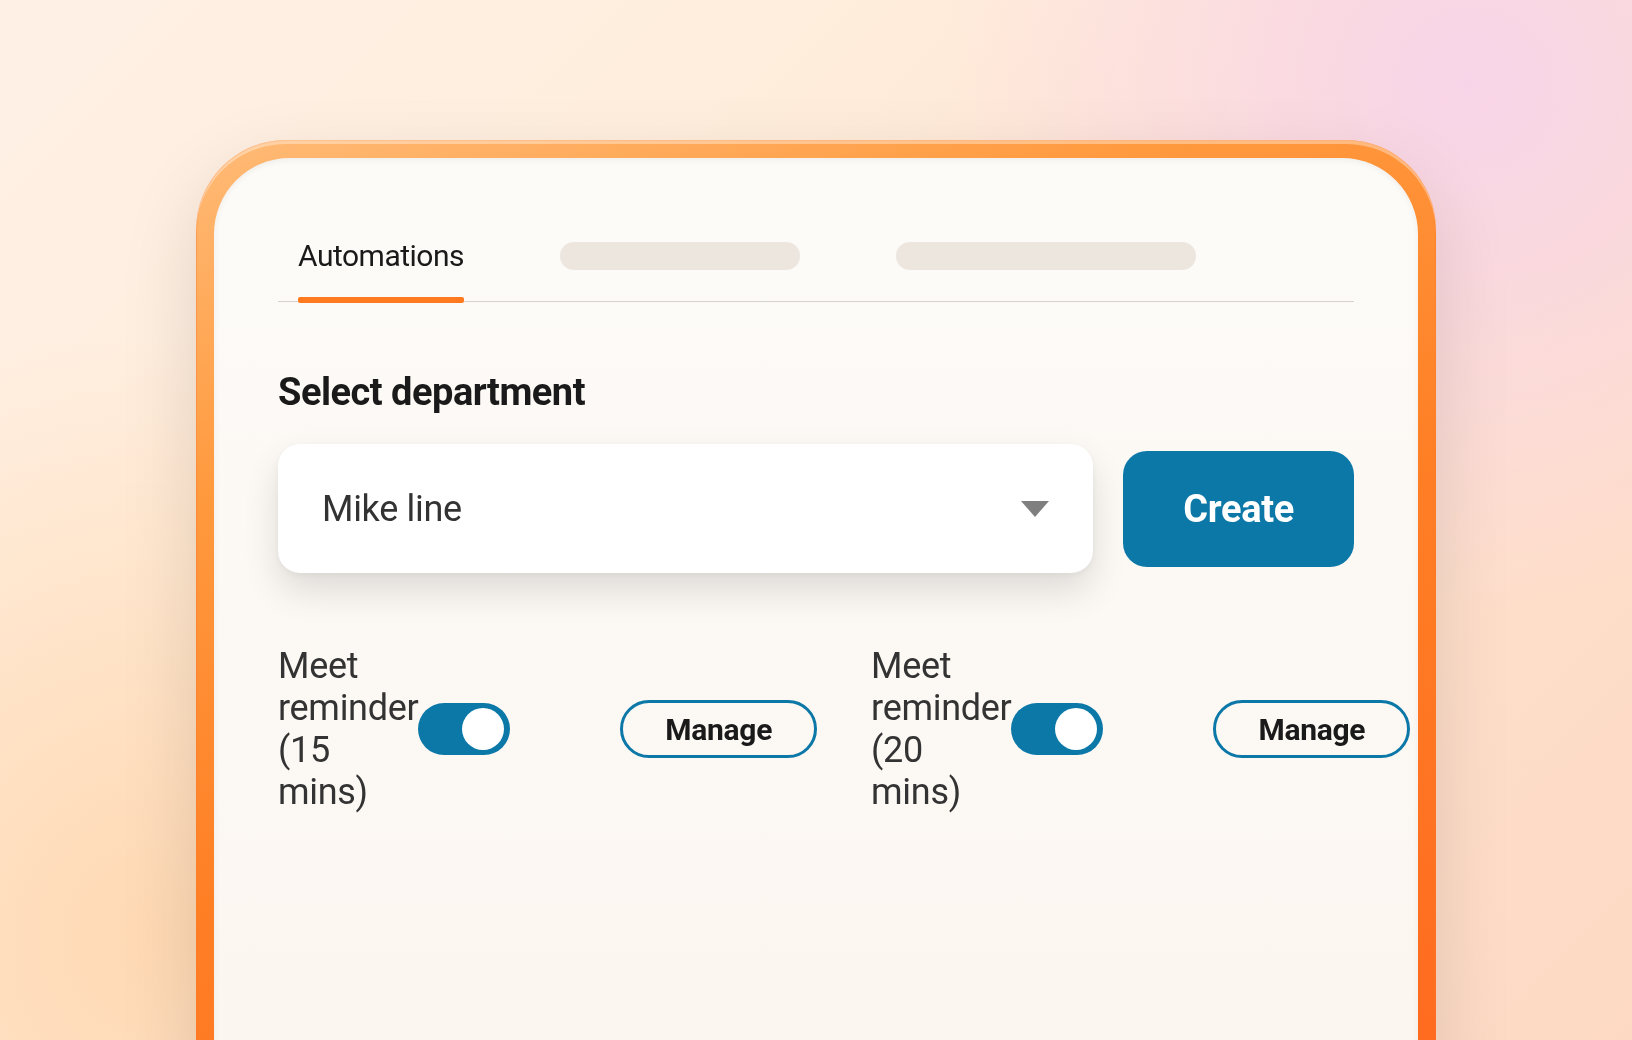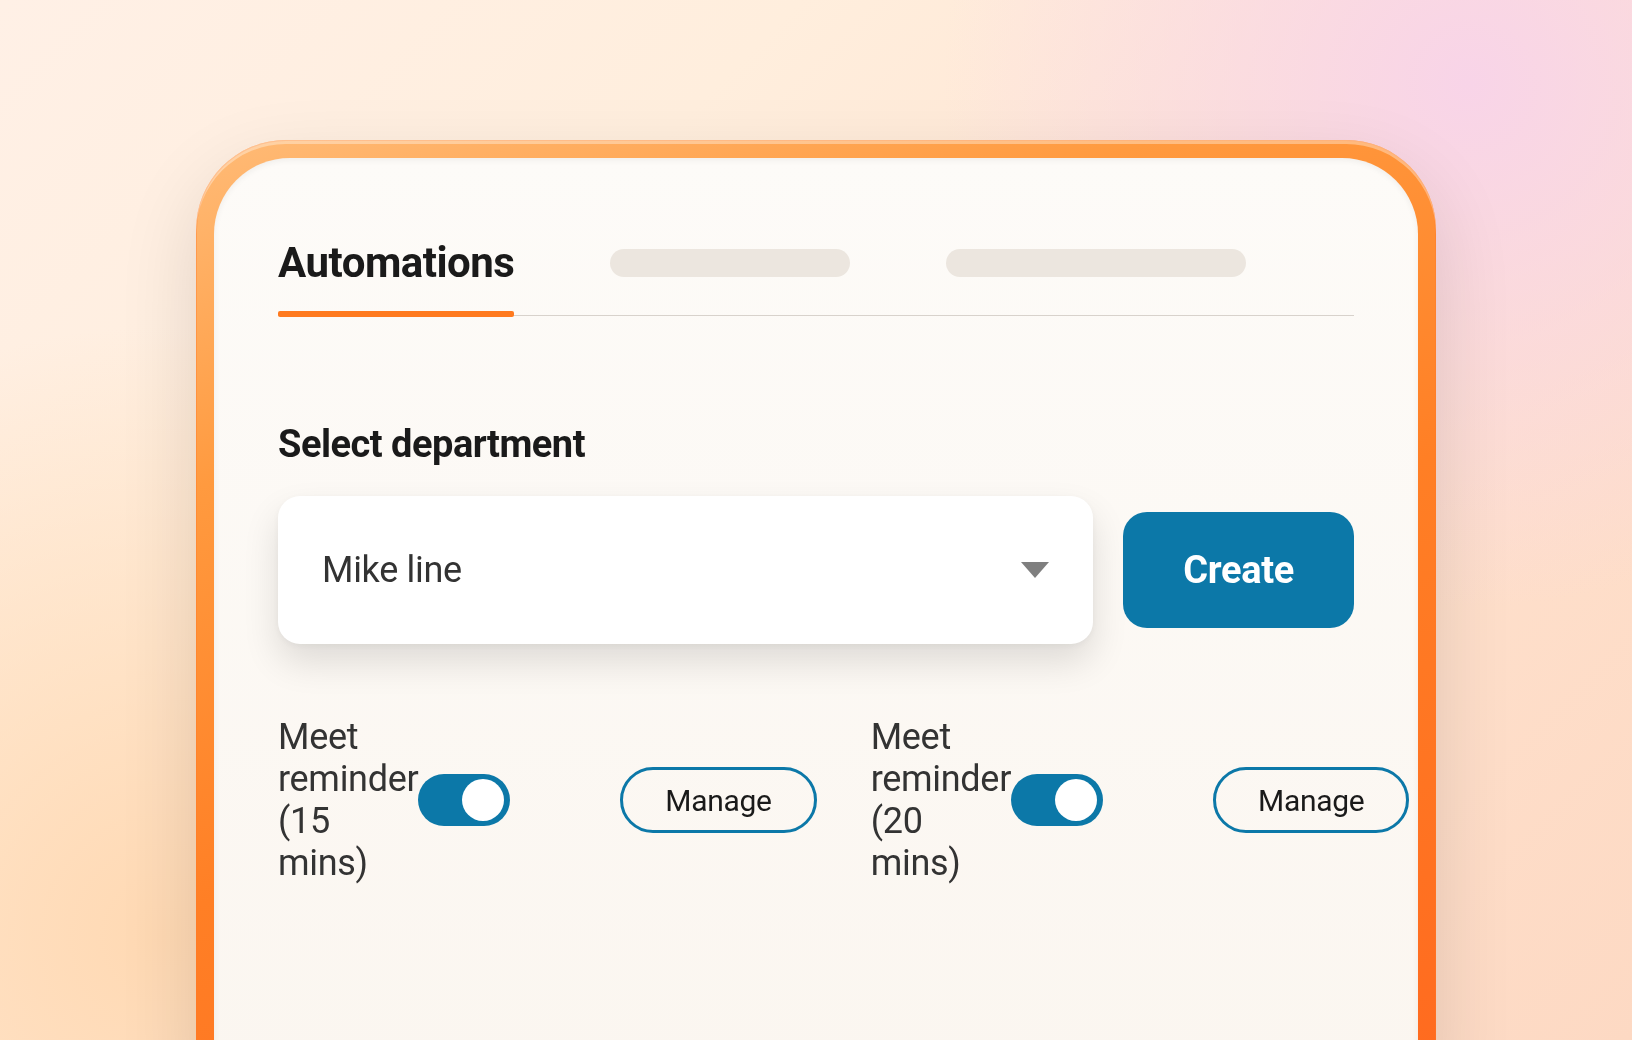--- a/index.html
+++ b/index.html
@@ -24,34 +24,34 @@
       background:linear-gradient(180deg,#fdfbf8 0%,#fbf6f0 100%);
       border-radius:76px 76px 0 0;
       padding:80px 64px 0 64px;
       box-shadow:0 2px 6px rgba(0,0,0,.06) inset;
     }
     .tabs {
       display:flex; align-items:center; gap:96px;
       border-bottom:1px solid #d8d2cc; position:relative; padding-bottom:28px;
     }
     .tab-active {
-      font-size:42px; font-weight:700; color:#1a1a1a; letter-spacing:-.5px; position:relative;
+      font-size:30px; font-weight:400; color:#1a1a1a; letter-spacing:-.5px; position:relative;margin-left:20px;
     }
     .tab-active::after {
       content:""; position:absolute; left:0; right:0; bottom:-30px; height:6px;
       background:#ff7a1f; border-radius:2px;
     }
     .tab-skel-sm { width:240px; height:28px; border-radius:14px; background:#ece6df; }
     .tab-skel-lg { width:300px; height:28px; border-radius:14px; background:#ece6df; }
     .section-label {
-      margin-top:106px; font-size:38px; font-weight:700; color:#1a1a1a; letter-spacing:-.5px;
+      margin-top:68px; font-size:38px; font-weight:700; color:#1a1a1a; letter-spacing:-.5px;
     }
     .row { display:flex; align-items:center; gap:30px; margin-top:30px; }
     .dropdown {
-      flex:1; background:#ffffff; border-radius:22px; height:148px;
+      flex:1; background:#ffffff; border-radius:22px; height:129px;
       display:flex; align-items:center; justify-content:space-between;
       padding:0 44px; box-shadow:0 18px 36px rgba(0,0,0,.12),0 2px 6px rgba(0,0,0,.04);
       cursor:pointer;
     }
     .dropdown-label { font-size:36px; font-weight:400; color:#333; letter-spacing:-.3px; }
     .chevron { width:0; height:0; border-left:14px solid transparent; border-right:14px solid transparent; border-top:16px solid #7f7f7f; }
     .btn-primary {
       height:116px; padding:0 60px; background:#0c78a8; color:#fff;
       font-size:38px; font-weight:700; border:none; border-radius:24px; cursor:pointer;
       letter-spacing:-.3px;
@@ -61,23 +61,23 @@
     .item-label { flex:1; font-size:36px; font-weight:400; color:#333; letter-spacing:-.3px; }
     .toggle {
       width:92px; height:52px; border-radius:26px; position:relative; cursor:pointer;
       background:#0c78a8; margin-right:110px;
     }
     .toggle::after {
       content:""; position:absolute; width:42px; height:42px; border-radius:50%;
       background:#fff; top:5px; right:6px;
     }
     .btn-outline {
-      height:66px; padding:0 42px; background:transparent;
+      height:58px; padding:0 42px; background:transparent;
       border:3px solid #0c78a8; color:#1a1a1a;
-      font-size:30px; font-weight:400; border-radius:33px; cursor:pointer;
+      font-size:30px; font-weight:700; border-radius:33px; cursor:pointer;
       letter-spacing:-.3px;
     }
   </style>
 </head>
 <body>
 
 <div class="device">
   <div class="screen">
 
     <div class="tabs">

